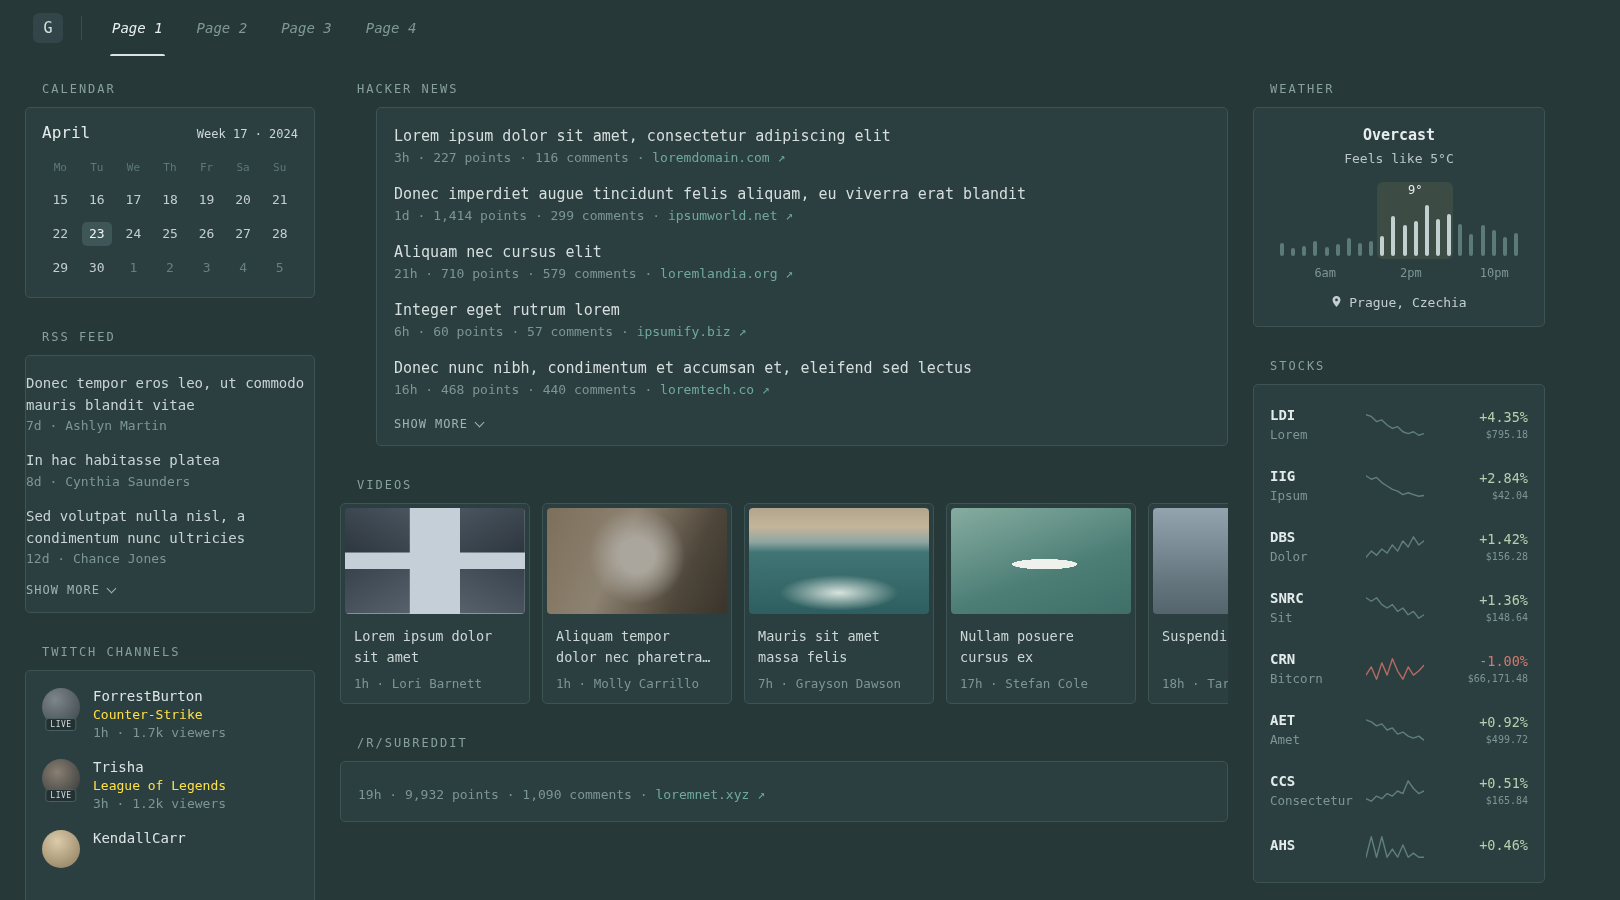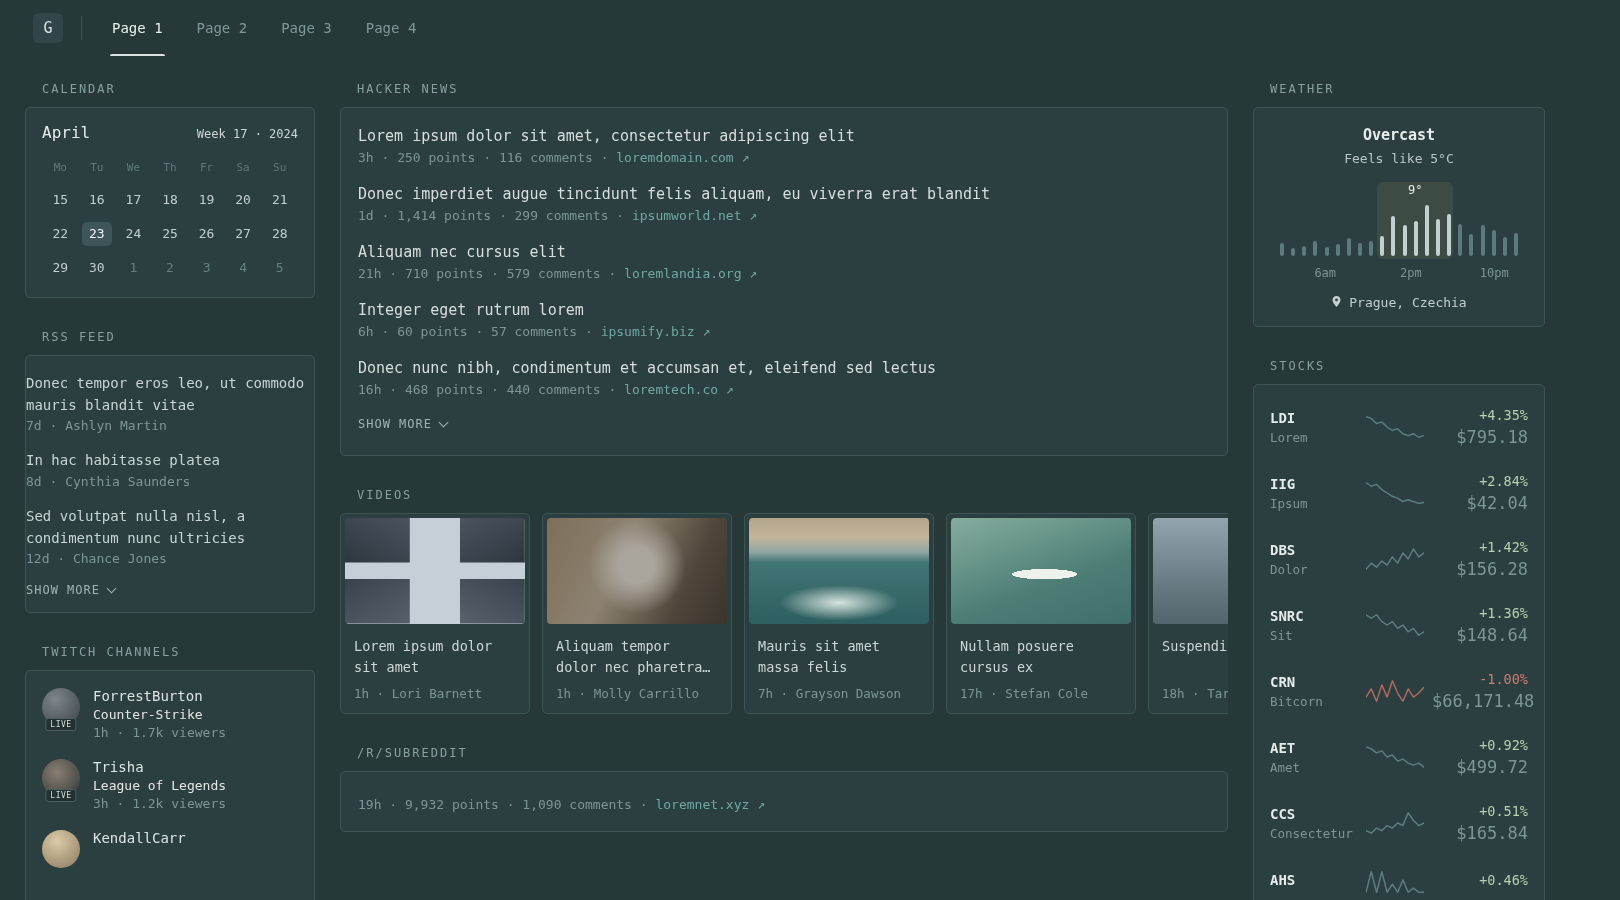--- a/index.html
+++ b/index.html
@@ -13,21 +13,21 @@
   .topbar { display: flex; align-items: stretch; height: 56px; padding: 0 25px; }
   .logo {
     align-self: center; width: 30px; height: 30px; margin-left: 8px;
     display: flex; align-items: center; justify-content: center;
     background: #32464a; border-radius: 6px; color: #d8e0e0; font-size: 15px; cursor: pointer;
   }
   .nav-divider { align-self: center; width: 1px; height: 24px; background: #3a5152; margin: 0 16px 0 18px; }
   .tabs { display: flex; align-items: stretch; gap: 6px; }
   .tab {
     display: flex; align-items: center; padding: 0 14px; position: relative;
-    color: #7e9898; font-size: 14px; cursor: pointer;
+    color: #7e9898; font-size: 14px; cursor: pointer; font-style: italic;
   }
   .tab[data-active="true"] { color: #e9efef; }
   .tab[data-active="true"]::after {
     content: ""; position: absolute; left: 12px; right: 12px; bottom: 0;
     height: 2px; background: #dbe3e3; border-radius: 2px 2px 0 0;
   }
   
   .main { display: flex; gap: 25px; padding: 26px 25px 0 25px; align-items: flex-start; }
   .col-left  { width: 290px; flex: none; }
   .col-mid   { flex: 1; min-width: 0; }
@@ -62,24 +62,24 @@
   .avatar[data-av="av1"] { background: radial-gradient(circle at 35% 30%, #7d868b, #3a4246); }
   .avatar[data-av="av2"] { background: radial-gradient(circle at 40% 35%, #8a7f72, #2f3537); }
   .avatar[data-av="av3"] { background: radial-gradient(circle at 40% 30%, #dbcba9, #8a7a5c); }
   .live-badge {
     position: absolute; bottom: -5px; left: 50%; transform: translateX(-50%);
     background: #243132; border: 1px solid #4a5f60; color: #d2dcdc;
     font-size: 8px; letter-spacing: .5px; padding: 1px 4px; border-radius: 3px;
   }
   .live-badge:empty { display: none; }
   .tw-name { font-size: 14px; color: #dde4e4; cursor: pointer; }
-  .tw-game { font-size: 13px; color: #e5e5e5; margin-top: 3px; }
+  .tw-game { font-size: 13px; color: #fde047; margin-top: 3px; }
   .tw-meta { font-size: 13px; color: #7c9595; margin-top: 3px; }
   
-  .hn-card { padding: 19px 17px 24px; }
+  .hn-card { padding: 19px 17px 14px; margin-left: 36px; }
   .hn-item { margin-bottom: 20px; }
   .hn-title { font-size: 15px; color: #d7dede; cursor: pointer; }
   .hn-meta { font-size: 13px; color: #7c9595; margin-top: 5px; }
   .domain { color: #6fa89e; cursor: pointer; }
   .sub-card { padding: 20px 17px 19px; }
   .sub-text { font-size: 15px; color: #d7dede; line-height: 1.6; cursor: pointer; }
   
   .videos-row { display: flex; gap: 12px; overflow: hidden; }
   .video-card { width: 190px; flex: none; padding: 4px; cursor: pointer; }
   .video-thumb { height: 106px; border-radius: 4px; margin-bottom: 12px; }
@@ -129,21 +129,21 @@
   
   .stk-card { padding: 9px 16px; }
   .stk-row { display: flex; align-items: center; padding: 13px 0; }
   .stk-left { width: 88px; flex: none; }
   .stk-ticker { font-size: 14px; font-weight: bold; color: #e4ebeb; cursor: pointer; }
   .stk-name { font-size: 12.5px; color: #7c9595; margin-top: 4px; }
   .stk-spark { flex: 1; height: 26px; padding: 0 8px; color: #5f7f7f; }
   .stk-spark svg { width: 100%; height: 100%; display: block; }
   .stk-right { width: 96px; flex: none; text-align: right; }
   .stk-pct { font-size: 13.5px; color: #b7cfae; }
-  .stk-price { font-size: 17px; color: #7c9595; margin-top: 4px; }
+  .stk-price { font-size: 10px; color: #7c9595; margin-top: 4px; }
   .stk-row[data-dir="down"] .stk-pct { color: #d07a70; }
   .stk-row[data-dir="down"] .stk-spark { color: #b56a62; }
 </style>
 </head>
 <body>
 
 <div class="topbar">
   <div class="logo">G</div>
   <div class="nav-divider"></div>
   <div class="tabs">
@@ -253,21 +253,21 @@
   <div class="col-mid">
 
     <section class="widget">
       <h2 class="widget-title">HACKER NEWS</h2>
       <div class="card hn-card">
         <div>
 
             <div class="hn-item">
               <div class="hn-title">Lorem ipsum dolor sit amet, consectetur adipiscing elit</div>
               <div class="hn-meta">
-                <span>3h · 250 points · 116 comments ·</span>
+                <span>3h · 227 points · 116 comments ·</span>
                 <span class="domain">loremdomain.com ↗</span>
               </div>
             </div>
 
             <div class="hn-item">
               <div class="hn-title">Donec imperdiet augue tincidunt felis aliquam, eu viverra erat blandit</div>
               <div class="hn-meta">
                 <span>1d · 1,414 points · 299 comments ·</span>
                 <span class="domain">ipsumworld.net ↗</span>
               </div>

